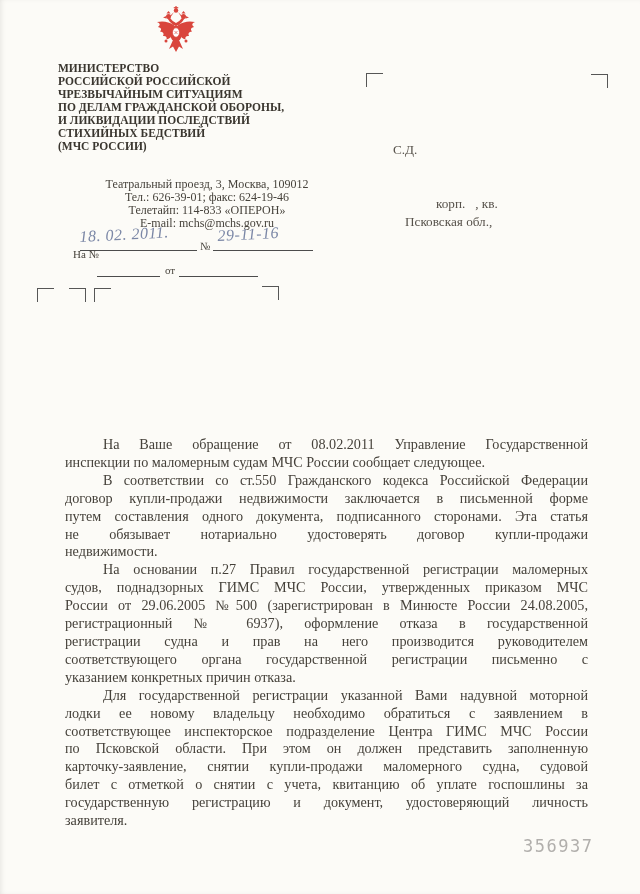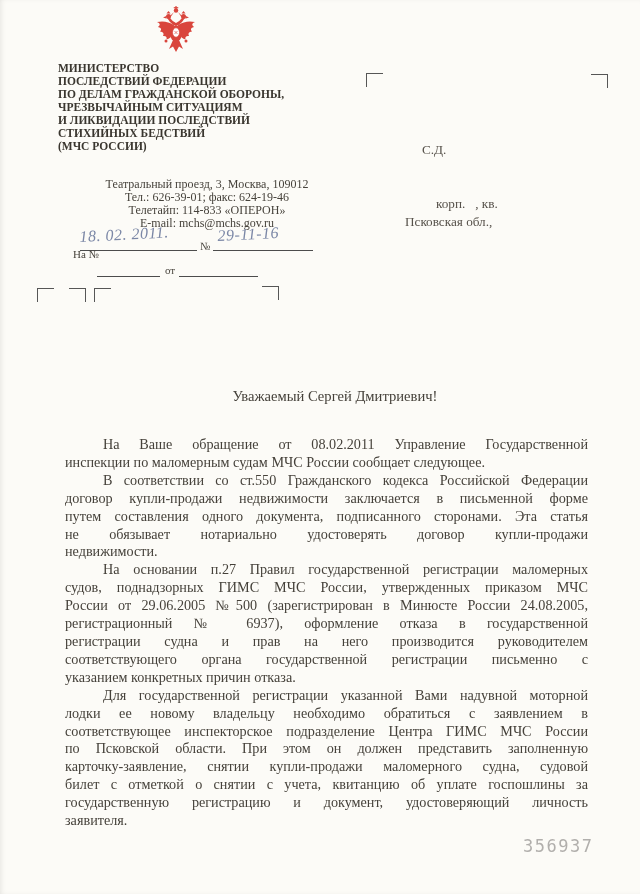--- a/index.html
+++ b/index.html
@@ -63,23 +63,23 @@
       <path d="M44 68 L36 86 L44 81 L50 92 L56 81 L64 86 L56 68 Z"></path>
       <circle cx="30" cy="70" r="3"></circle>
       <circle cx="70" cy="70" r="3"></circle>
     </g>
     <ellipse cx="50" cy="53" rx="7" ry="9.5" fill="#ffffff" stroke="#d9453c" stroke-width="1.5"></ellipse>
     <path d="M47 50 L53 56 M53 50 L47 56" stroke="#d9453c" stroke-width="1.2"></path>
   </svg>
 
   <div class="abs lh">
     <div>МИНИСТЕРСТВО</div>
-    <div>ПОСЛЕДСТВИЙ ФЕДЕРАЦИИ</div>
+    <div>РОССИЙСКОЙ РОССИЙСКОЙ</div>
+    <div>ЧРЕЗВЫЧАЙНЫМ СИТУАЦИЯМ</div>
     <div>ПО ДЕЛАМ ГРАЖДАНСКОЙ ОБОРОНЫ,</div>
-    <div>ЧРЕЗВЫЧАЙНЫМ СИТУАЦИЯМ</div>
     <div>И ЛИКВИДАЦИИ ПОСЛЕДСТВИЙ</div>
     <div>СТИХИЙНЫХ БЕДСТВИЙ</div>
     <div>(МЧС РОССИИ)</div>
   </div>
 
   <div class="abs addr">
     <div>Театральный проезд, 3, Москва, 109012</div>
     <div>Тел.: 626-39-01; факс: 624-19-46</div>
     <div>Телетайп: 114-833 «ОПЕРОН»</div>
     <div>E-mail: mchs@mchs.gov.ru</div>
@@ -97,25 +97,24 @@
   <div class="abs uline" style="left:179px;top:276px;width:79px;"></div>
 
   <div class="abs crn l" style="left:37px;top:288px;"></div>
   <div class="abs crn r" style="left:69px;top:288px;"></div>
   <div class="abs crn l" style="left:94px;top:288px;"></div>
   <div class="abs crn r" style="left:262px;top:286px;"></div>
 
   <div class="abs crn l" style="left:366px;top:73px;"></div>
   <div class="abs crn r" style="left:591px;top:74px;"></div>
 
-  <div class="abs adr-txt" style="left:422px;top:142px;">С.Д.</div>
+  <div class="abs adr-txt" style="left:393px;top:142px;">С.Д.</div>
   <div class="abs adr-txt" style="left:436px;top:196px;">корп.   , кв.</div>
   <div class="abs adr-txt" style="left:405px;top:214px;">Псковская обл.,</div>
 
-  <div class="abs salutation">Уважаемый Сергей Дмитриевич!</div>
 
   <div class="abs body">
     <div class="para">
       <div class="bl first">На Ваше обращение от 08.02.2011 Управление Государственной</div>
       <div class="bl last">инспекции по маломерным судам  МЧС России сообщает следующее.</div>
     </div>
     <div class="para">
       <div class="bl first">В соответствии со ст.550 Гражданского кодекса Российской Федерации</div>
       <div class="bl">договор купли-продажи недвижимости заключается в письменной форме</div>
       <div class="bl">путем составления одного документа, подписанного сторонами. Эта статья</div>

